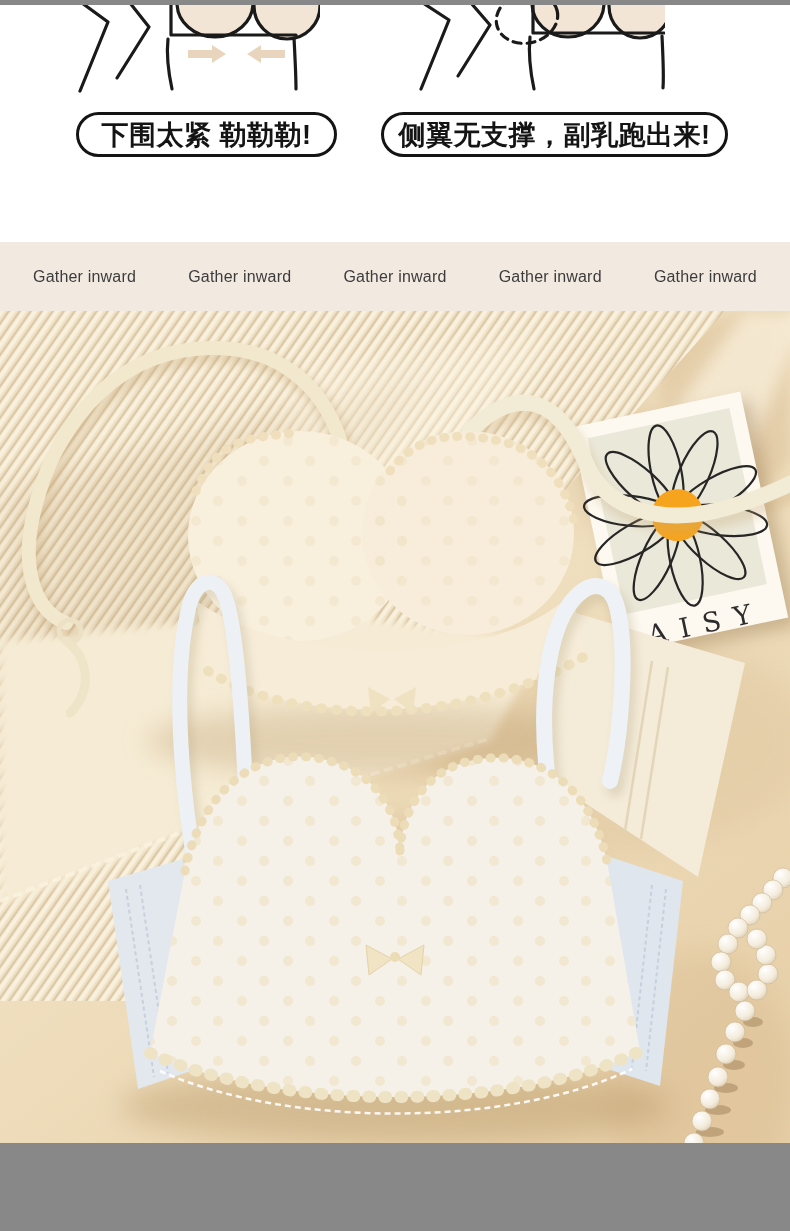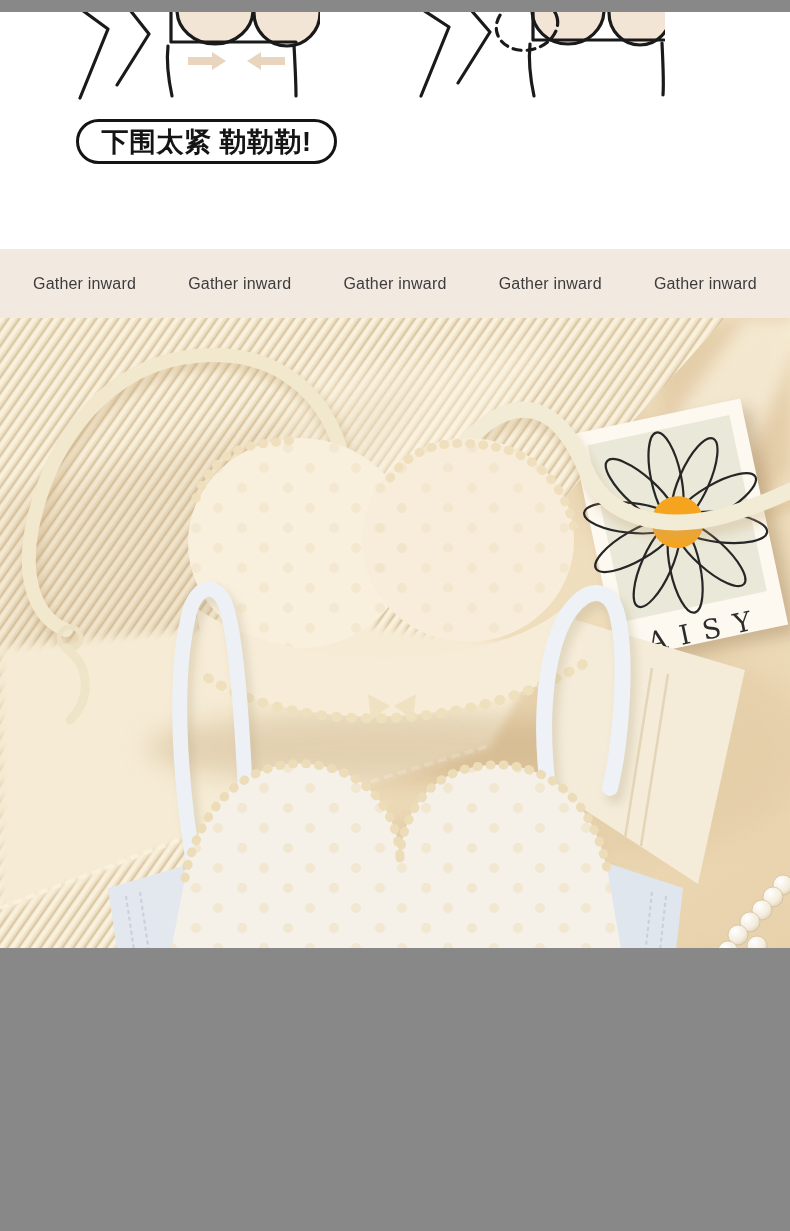--- a/index.html
+++ b/index.html
@@ -1,16 +1,16 @@
 <!DOCTYPE html>
 <html><head>
 <meta charset="utf-8">
 <style>
   html,body{margin:0;padding:0;background:#888;}
-  .stage{position:relative;width:790px;height:936px;margin:12px auto;background:#a16207;
+  .stage{position:relative;width:790px;height:1138px;margin:5px auto;background:#a16207;
          overflow:hidden;font-family:"Liberation Sans",sans-serif;}
   
   .top{position:absolute;left:0;top:0;width:790px;height:237px;background:#ffffff;}
   .illus{position:absolute;top:0;}
   .pill{position:absolute;top:107px;height:45px;box-sizing:border-box;border:3px solid #141414;
         border-radius:24px;display:flex;align-items:center;justify-content:center;
         font-weight:700;font-size:27px;color:#141414;letter-spacing:0.5px;white-space:nowrap;}
   .pill.left{left:76px;width:261px;}
   .pill.right{left:381px;width:347px;}
   
@@ -63,20 +63,21 @@
         <ellipse cx="183" cy="-2" rx="36" ry="34" fill="#f2e5d6"></ellipse>
         <ellipse cx="255" cy="1" rx="31" ry="32" fill="#f2e5d6"></ellipse>
         <path d="M148,-2 L148,28 L279,28"></path>
         <path d="M145,32 C143,52 146,70 149,84"></path>
         <path d="M277,31 C278,52 279,70 278,83"></path>
         <ellipse cx="142" cy="13" rx="31" ry="25" transform="rotate(-14 142 13)" stroke-dasharray="8 6"></ellipse>
       </g>
     </svg>
 
     <div class="pill left">下围太紧 勒勒勒!</div>
+    <div class="pill right">侧翼无支撑，副乳跑出来!</div>
   </div>
 
   <div class="gather-band">
     <span>Gather inward</span>
     <span>Gather inward</span>
     <span>Gather inward</span>
     <span>Gather inward</span>
     <span>Gather inward</span>
   </div>
 

